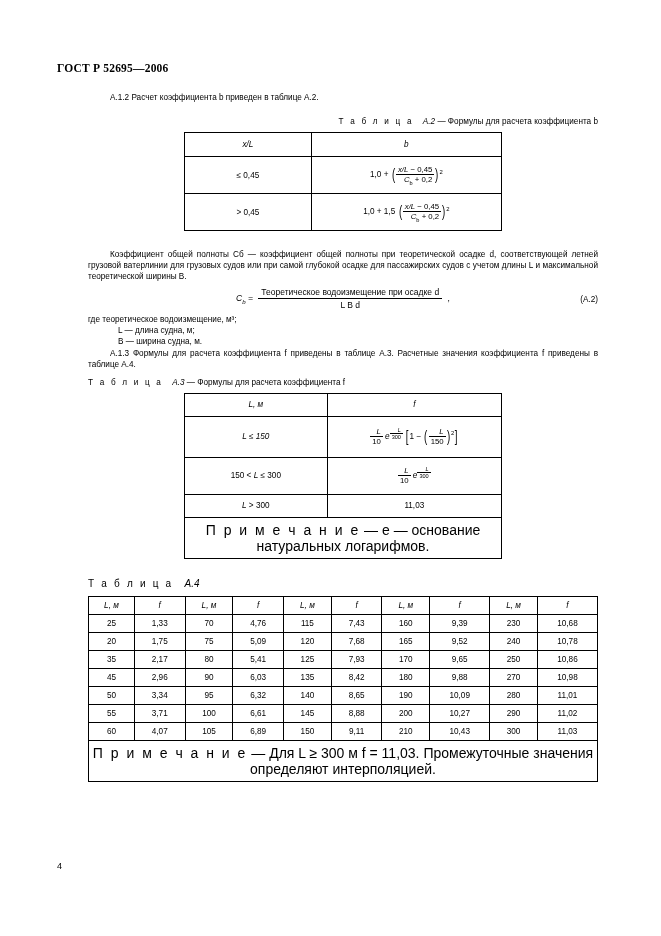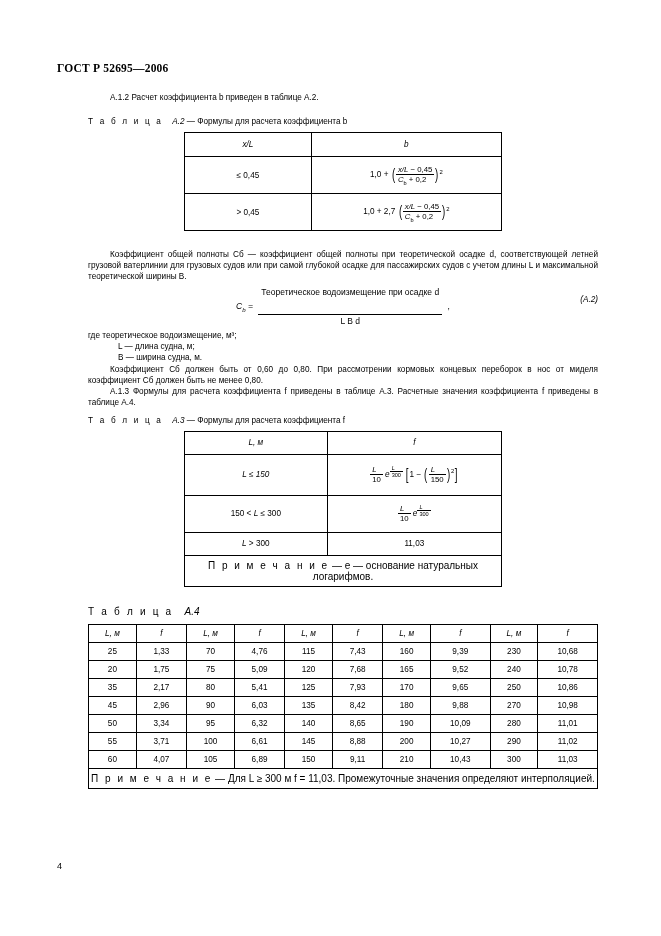--- a/index.html
+++ b/index.html
@@ -81,47 +81,46 @@
   .t-a4 {
     margin: 6px 0 0 0;
     width: 100%;
   }
   .t-a4 td {
     padding: 3px 2px;
     height: 11px;
   }
   .note {
     text-align: center;
-    font-size: 10px;
+    font-size: 14px;
     padding: 4px 0 !important;
     margin-top: 27px;
   }
   .note .sp { letter-spacing: 2.0px; }
   .formula-block {
     text-align: center;
     margin: 5px 0 4px 0;
     position: relative;
     font-size: 8.5px;
   }
   .eqnum {
     position: absolute;
     right: 0;
     top: 8px;
-    font-style: italic;
     font-size: 8.2px;
   }
   .frac {
     display: inline-block;
     vertical-align: middle;
     text-align: center;
   }
   .frac .num {
     display: block;
     border-bottom: 0.8px solid #000;
-    padding: 0 3px 17px 3px;
+    padding: 0 3px 1px 3px;
   }
   .frac .den {
     display: block;
     padding: 1px 3px 0 3px;
   }
   .sub {
     font-size: 0.72em;
     vertical-align: sub;
   }
   .sup {
@@ -151,21 +150,21 @@
     font-size: 9px;
   }
   .list-line2 { padding-left: 30px; }
   .caption-a4 {
     margin-top: 0;
     font-size: 10px;
   }
   .inline-frac {
     display: inline-block;
     vertical-align: middle;
-    text-align: left;
+    text-align: right;
     font-size: 0.95em;
   }
   .inline-frac .num {
     display: block;
     border-bottom: 0.8px solid #000;
     padding: 0 2px;
   }
   .inline-frac .den {
     display: block;
     padding: 0 2px;
@@ -177,21 +176,21 @@
 <div class="page">
 
   <div class="header">ГОСТ Р 52695—2006</div>
 
   <div class="content">
 
     <p class="indent"><span>А.1.2  Расчет коэффициента b приведен в таблице А.2.</span></p>
 
     <div class="spacer-md"></div>
 
-    <p class="tbl-caption" style="text-align:left">
+    <p class="tbl-caption" style="text-align:right">
       <span class="sp">Т а б л и ц а</span>
       <span>&nbsp;&nbsp;</span>
       <i>А.2</i>
       <span>— Формулы для расчета коэффициента b</span>
     </p>
 
     <table class="grid t-a2">
       <tbody>
           <tr>
         <td class="h" style="width:40%"><i>x/L</i></td>
@@ -200,21 +199,21 @@
       <tr>
         <td class="r">≤ 0,45</td>
         <td class="r">
           <span>1,0 +</span>
           <span class="bigparen">(</span><span class="inline-frac"><span class="num"><i>x/L</i> − 0,45</span><span class="den"><i>C</i><span class="sub">b</span> + 0,2</span></span><span class="bigparen">)</span><span class="sup">2</span>
         </td>
       </tr>
       <tr>
         <td class="r">&gt; 0,45</td>
         <td class="r">
-          <span>1,0 + 2,7</span>
+          <span>1,0 + 1,5</span>
           <span class="bigparen">(</span><span class="inline-frac"><span class="num"><i>x/L</i> − 0,45</span><span class="den"><i>C</i><span class="sub">b</span> + 0,2</span></span><span class="bigparen">)</span><span class="sup">2</span>
         </td>
       </tr>
     </tbody>
       </table>
 
     <div class="spacer-lg"></div>
 
     <p class="indent"><span>Коэффициент общей полноты Cб — коэффициент общей полноты при теоретической осадке d, соответствующей летней грузовой ватерлинии для грузовых судов или при самой глубокой осадке для пассажирских судов с учетом длины L и максимальной теоретической ширины B.</span></p>
 
@@ -225,21 +224,20 @@
         <span class="den">L B d</span>
       </span>
       <span>,</span>
       <span class="eqnum">(А.2)</span>
     </div>
 
     <p><span>где теоретическое водоизмещение, м³;</span></p>
     <p class="list-line2"><span>L — длина судна, м;</span></p>
     <p class="list-line2"><span>B — ширина судна, м.</span></p>
 
-    <p class="indent"><span>Коэффициент Cб должен быть от 0,60 до 0,80. При рассмотрении кормовых концевых переборок в нос от миделя коэффициент Cб должен быть не менее 0,80.</span></p>
     <p class="indent"><span>А.1.3  Формулы для расчета коэффициента f приведены в таблице А.3. Расчетные значения коэффициента f приведены в таблице А.4.</span></p>
 
     <div class="spacer-sm"></div>
 
     <p class="tbl-caption" style="">
       <span class="sp">Т а б л и ц а</span>
       <span>&nbsp;&nbsp;</span>
       <i>А.3</i>
       <span>— Формулы для расчета коэффициента f</span>
     </p>

